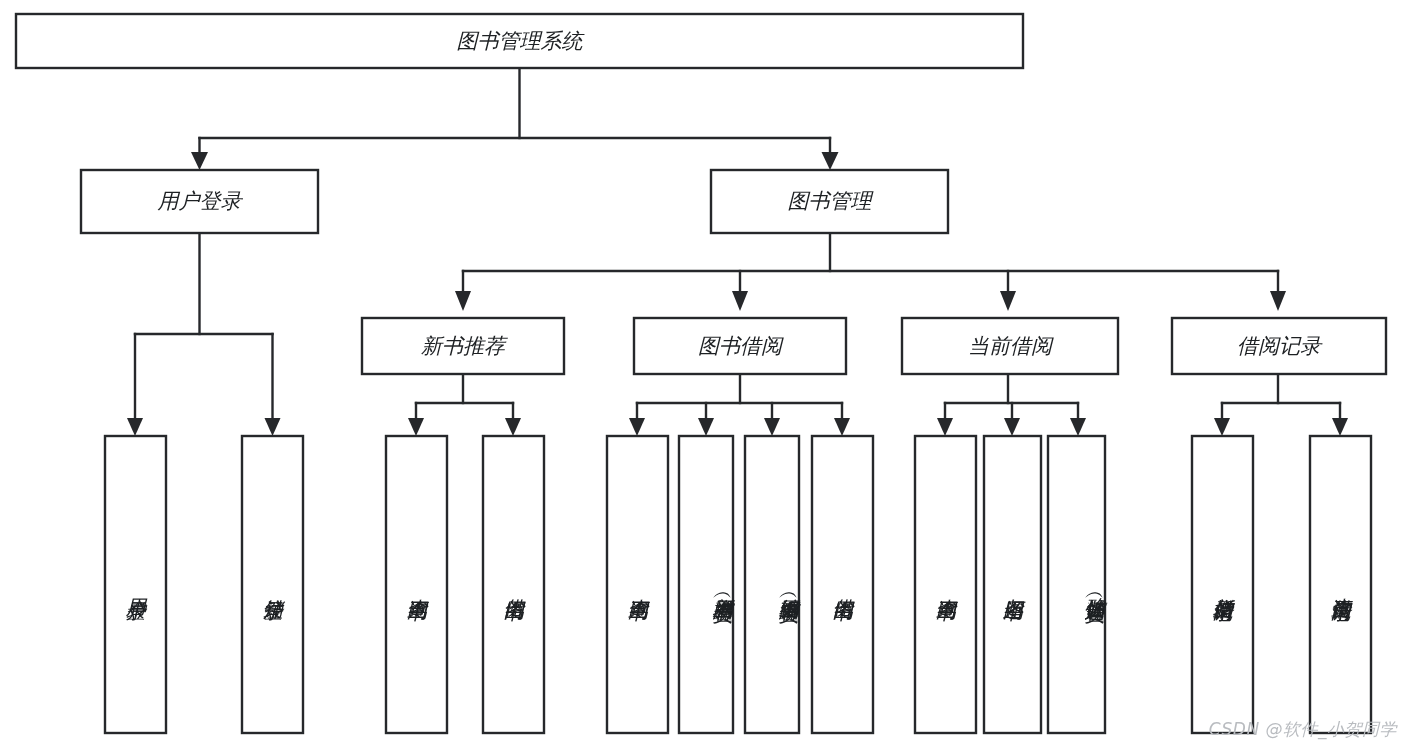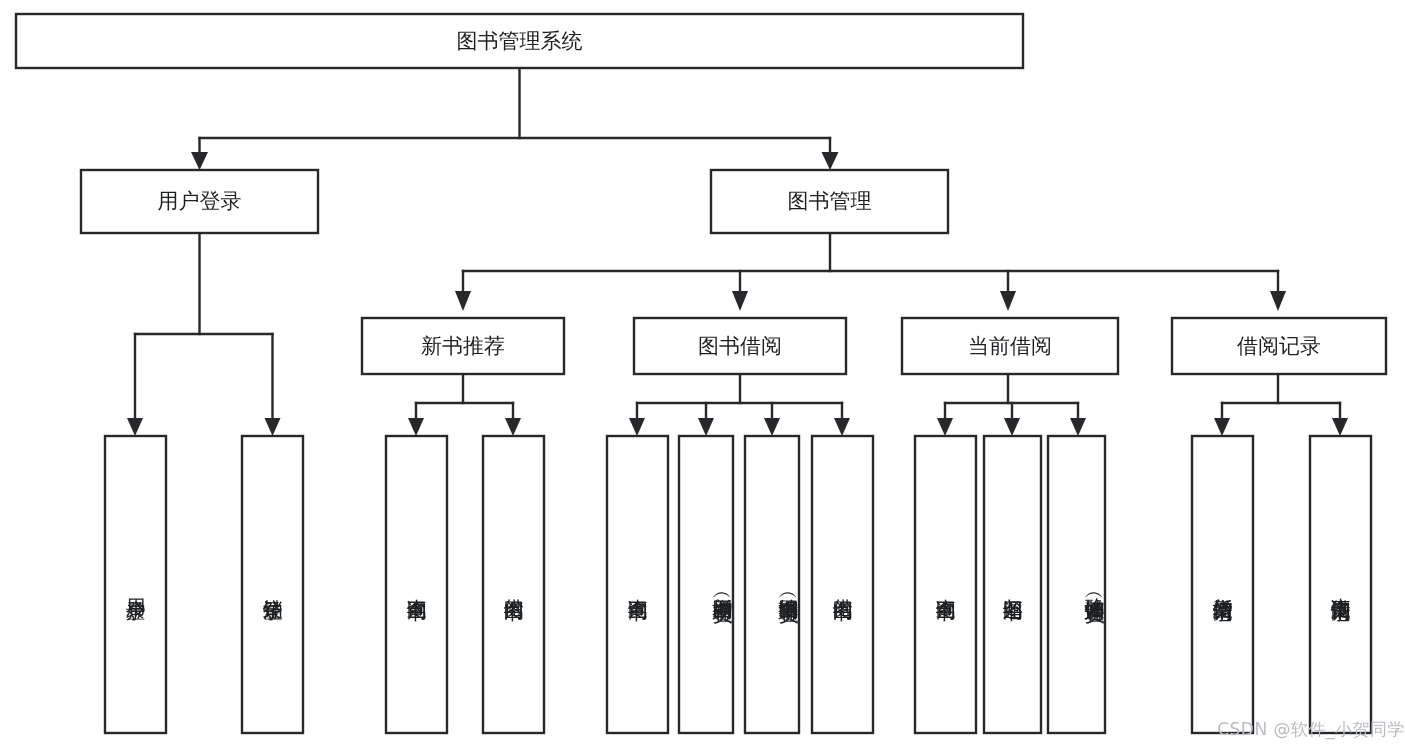--- a/index.html
+++ b/index.html
@@ -11,20 +11,21 @@
     width: 1405px;
     height: 747px;
     font-family: "DejaVu Sans", "Liberation Sans", sans-serif;
     overflow: hidden;
   }
   #diagram-root {
     position: relative;
     width: 1405px;
     height: 747px;
     background: #ffffff;
+    font-style: italic;
   }
   svg#tree-svg {
     position: absolute;
     left: 0;
     top: 0;
     width: 1405px;
     height: 747px;
   }
   .node-box {
     fill: #ffffff;
@@ -58,21 +59,21 @@
     line-height: 1.07;
     color: #1d2023;
     writing-mode: vertical-rl;
     text-orientation: upright;
     white-space: nowrap;
     letter-spacing: 1px;
     pointer-events: none;
   }
   .watermark {
     position: absolute;
-    right: 0;
+    right: 8px;
     bottom: 6px;
     font-family: "DejaVu Sans", "Liberation Sans", sans-serif;
     font-size: 17px;
     color: #b9bcc0;
     white-space: nowrap;
     letter-spacing: 0.5px;
   }
 </style>
 </head>
 <body>

